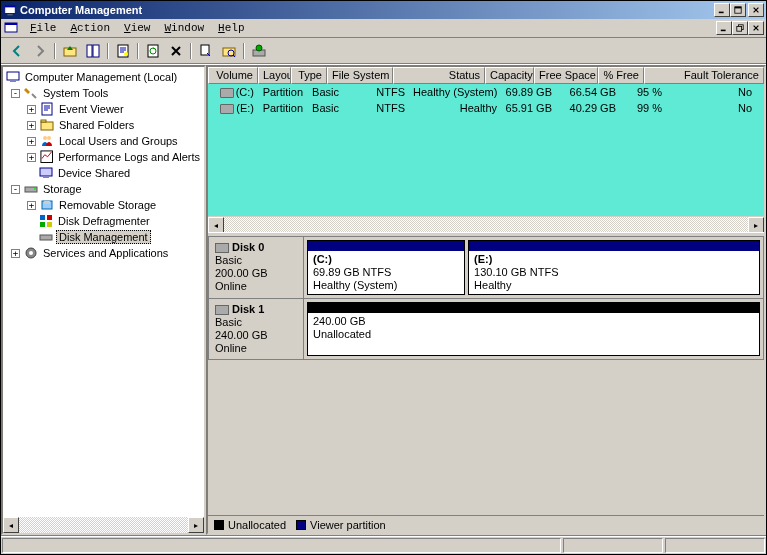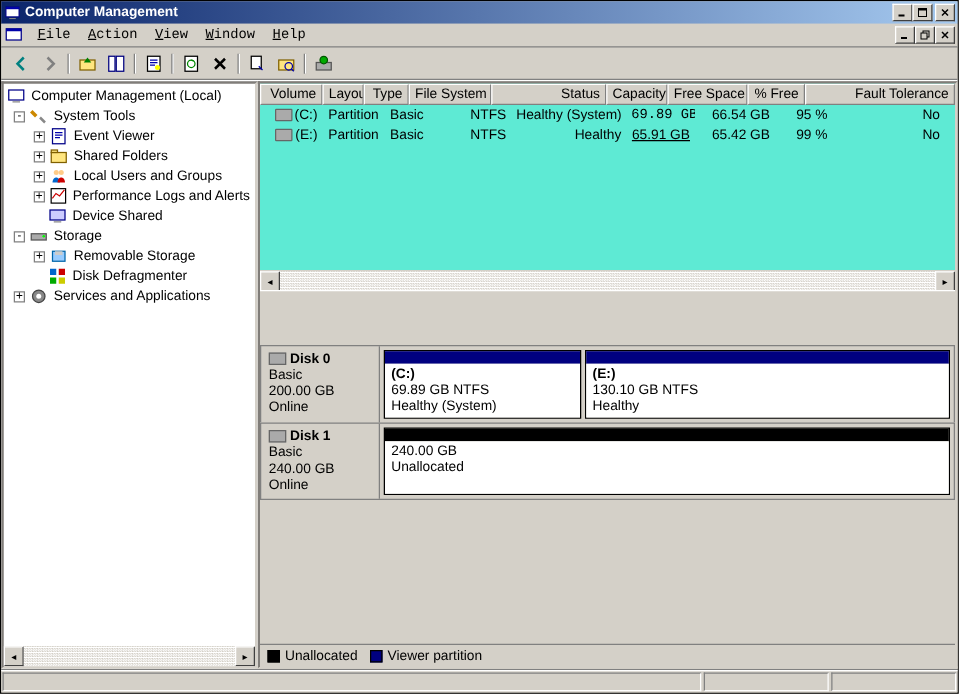--- a/index.html
+++ b/index.html
@@ -33,21 +33,21 @@
 .vol-header { display: flex; background: #d4d0c8; height: 17px; }
 .vol-header-cell { border: 1px solid; border-color: #fff #808080 #808080 #fff; padding: 1px 4px; font-size: 11px; overflow: hidden; white-space: nowrap; }
 .vol-rows { flex: 1; }
 .vol-row { display: flex; height: 16px; align-items: center; }
 .vol-cell { padding: 0 4px; overflow: hidden; white-space: nowrap; font-size: 11px; }
 .disk-icon { width: 14px; height: 10px; display: inline-block; background: #aaa; border: 1px solid #666; border-radius: 1px; margin-right: 2px; vertical-align: middle; }
 .hscroll { height: 16px; background: #d4d0c8; position: absolute; bottom: 0; left: 0; right: 0; display: flex; border-top: 1px solid #d4d0c8; }
 .hscroll-btn { width: 16px; height: 16px; background: #d4d0c8; border: 1px solid; border-color: #fff #404040 #404040 #fff; display: flex; align-items: center; justify-content: center; font-size: 8px; }
 .hscroll-track { flex: 1; background: repeating-conic-gradient(#d4d0c8 0% 25%, #fff 0% 50%) 0 0/2px 2px; }
 .splitter-h { height: 4px; background: #d4d0c8; cursor: ns-resize; border-top: 1px solid #fff; }
-.disk-pane { flex: 1; background: #d4d0c8; overflow: auto; padding: 0; margin-top: 40px; }
+.disk-pane { flex: 1; background: #d4d0c8; overflow: auto; padding: 0; }
 .disk-row { display: flex; border: 1px solid #808080; border-bottom: none; background: #d4d0c8; min-height: 58px; }
 .disk-row:last-of-type { border-bottom: 1px solid #808080; }
 .disk-info { width: 95px; padding: 4px 6px; border-right: 1px solid #808080; font-size: 11px; line-height: 13px; }
 .disk-info b { font-weight: bold; }
 .disk-parts { flex: 1; display: flex; padding: 3px; gap: 3px; }
 .partition { border: 1px solid #000; flex: 1; display: flex; flex-direction: column; }
 .part-stripe { height: 10px; }
 .part-body { flex: 1; background: #fff; padding: 2px 5px; font-size: 11px; line-height: 13px; }
 .part-body b { font-weight: bold; }
 .legend { height: 18px; background: #d4d0c8; display: flex; align-items: center; padding: 0 6px; gap: 4px; font-size: 11px; border-top: 1px solid #808080; margin-top: 2px; }
@@ -287,20 +287,28 @@
             <span class="tree-icon">
               <svg viewBox="0 0 16 16">
                 <rect x="2" y="2" width="5" height="5" fill="#06c"></rect>
                 <rect x="9" y="2" width="5" height="5" fill="#c00"></rect>
                 <rect x="2" y="9" width="5" height="5" fill="#0a0"></rect>
                 <rect x="9" y="9" width="5" height="5" fill="#cc0"></rect>
               </svg>
             </span>
             <span class="tree-label">Disk Defragmenter</span>
           </div>
+        <div class="tree-item" style="padding-left:33px">
+            <span class="tree-icon">
+              <svg viewBox="0 0 16 16">
+                <rect x="2" y="6" width="12" height="5" fill="#aaa" stroke="#555"></rect>
+              </svg>
+            </span>
+            <span class="tree-label selected">Disk Management</span>
+          </div>
         <div class="tree-item" style="padding-left:6px">
             <span class="tree-toggle">+</span>
             <span class="tree-icon">
               <svg viewBox="0 0 16 16">
                 <circle cx="8" cy="8" r="5" fill="#888" stroke="#444"></circle>
                 <circle cx="8" cy="8" r="2" fill="#fff"></circle>
               </svg>
             </span>
             <span class="tree-label">Services and Applications</span>
           </div>
@@ -325,33 +333,33 @@
           <div class="vol-header-cell" style="width:46px">% Free</div>
           <div class="vol-header-cell" style="flex:1">Fault Tolerance</div>
         </div>
         <div class="vol-rows" id="vol-rows">
             <div class="vol-row">
               <div class="vol-cell" style="width: 50px;"><span class="disk-icon"></span>(C:)</div>
               <div class="vol-cell" style="width: 49px;">Partition</div>
               <div class="vol-cell" style="width: 36px;">Basic</div>
               <div class="vol-cell" style="width: 66px;">NTFS</div>
               <div class="vol-cell" style="width: 92px;">Healthy (System)</div>
-              <div class="vol-cell" style="width: 55px; font-family: Liberation Mono, monospace;">69.89 GB</div>
+              <div class="vol-cell" style="width: 55px;">69.89 GB</div>
               <div class="vol-cell" style="width: 64px;">66.54 GB</div>
               <div class="vol-cell" style="width: 46px;">95 %</div>
               <div class="vol-cell" style="width: 90px;">No</div>
             </div>
             <div class="vol-row">
               <div class="vol-cell" style="width: 50px;"><span class="disk-icon"></span>(E:)</div>
               <div class="vol-cell" style="width: 49px;">Partition</div>
               <div class="vol-cell" style="width: 36px;">Basic</div>
               <div class="vol-cell" style="width: 66px;">NTFS</div>
               <div class="vol-cell" style="width: 92px;">Healthy</div>
-              <div class="vol-cell" style="width: 55px; text-decoration: underline;">65.91 GB</div>
-              <div class="vol-cell" style="width: 64px;">65.42 GB</div>
+              <div class="vol-cell" style="width: 55px;">65.91 GB</div>
+              <div class="vol-cell" style="width: 64px;">40.29 GB</div>
               <div class="vol-cell" style="width: 46px;">99 %</div>
               <div class="vol-cell" style="width: 90px;">No</div>
             </div>
           </div>
         <div class="hscroll">
           <div class="hscroll-btn">◂</div>
           <div class="hscroll-track"></div>
           <div class="hscroll-btn">▸</div>
         </div>
       </div>

